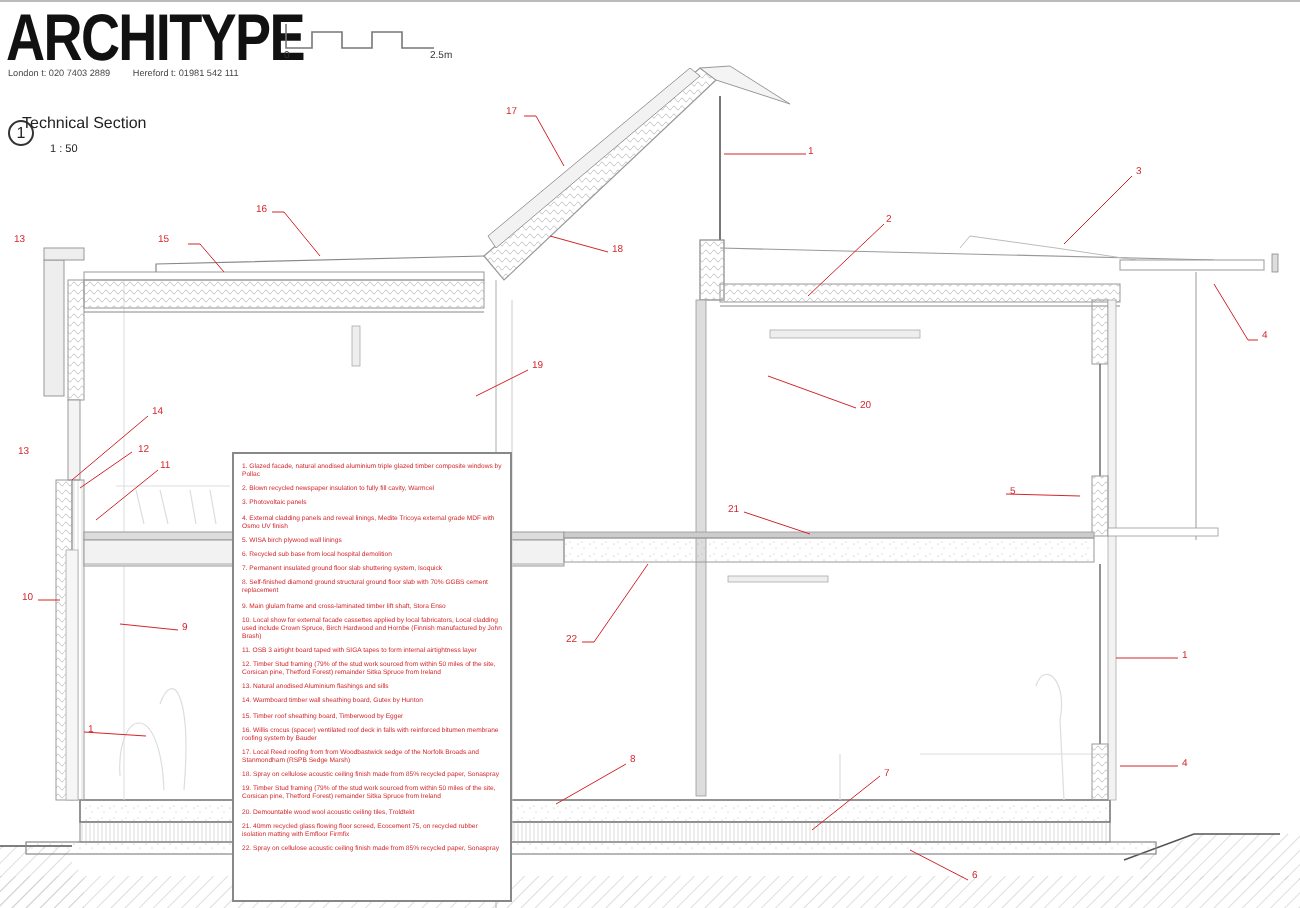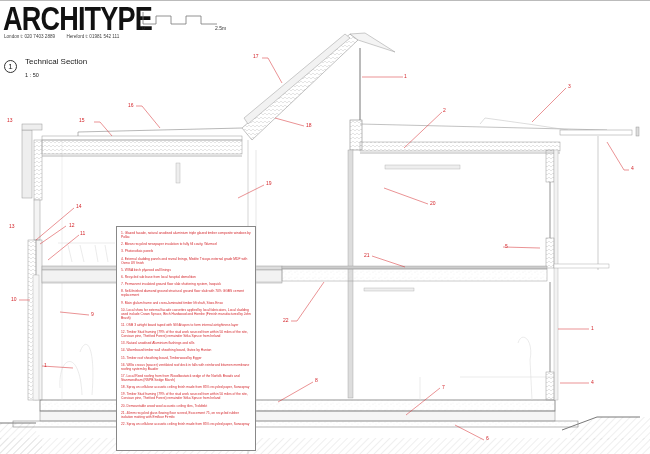--- a/index.html
+++ b/index.html
@@ -5,21 +5,21 @@
   html,body{margin:0;padding:0;background:#ffffff;}
   body{width:650px;height:454px;position:relative;overflow:hidden;font-family:"Liberation Sans",sans-serif;}
   .topline{position:absolute;left:0;top:0;width:650px;height:1px;background:#bbb;}
   .logo{position:absolute;left:3px;top:2px;font-family:"Liberation Sans",sans-serif;font-weight:bold;font-size:33px;letter-spacing:-1px;color:#111;transform:scaleX(0.82);transform-origin:left top;line-height:34px;}
   .contact{position:absolute;left:4px;top:34px;font-size:4.6px;color:#444;white-space:nowrap;}
   .contact span{margin-right:10px;}
   .scalebar{position:absolute;left:140px;top:8px;width:130px;height:26px;}
   .scale-0{position:absolute;left:142px;top:25px;font-size:5px;color:#333;}
   .scale-end{position:absolute;left:215px;top:25px;font-size:5px;color:#333;}
   .sect-circle{position:absolute;left:4px;top:60px;width:11px;height:11px;border:1px solid #333;border-radius:50%;font-size:8px;text-align:center;line-height:11px;color:#222;}
-  .sect-title{position:absolute;left:25px;top:57px;font-size:8px;color:#222;}
+  .sect-title{position:absolute;left:11px;top:57px;font-size:8px;color:#222;}
   .sect-scale{position:absolute;left:25px;top:72px;font-size:5.5px;color:#222;}
   svg.drawing{position:absolute;left:0;top:0;}
   .legend{position:absolute;left:116px;top:226px;width:140px;height:225px;background:#fff;border:1px solid #888;padding:4px 4px 0 4px;box-sizing:border-box;}
   .legend-item{font-size:3.3px;line-height:4px;color:#d4262b;margin-bottom:3.2px;}
   .callout{position:absolute;font-size:5px;color:#d4262b;}
 </style>
 </head>
 <body>
 
 <div class="topline"></div>

